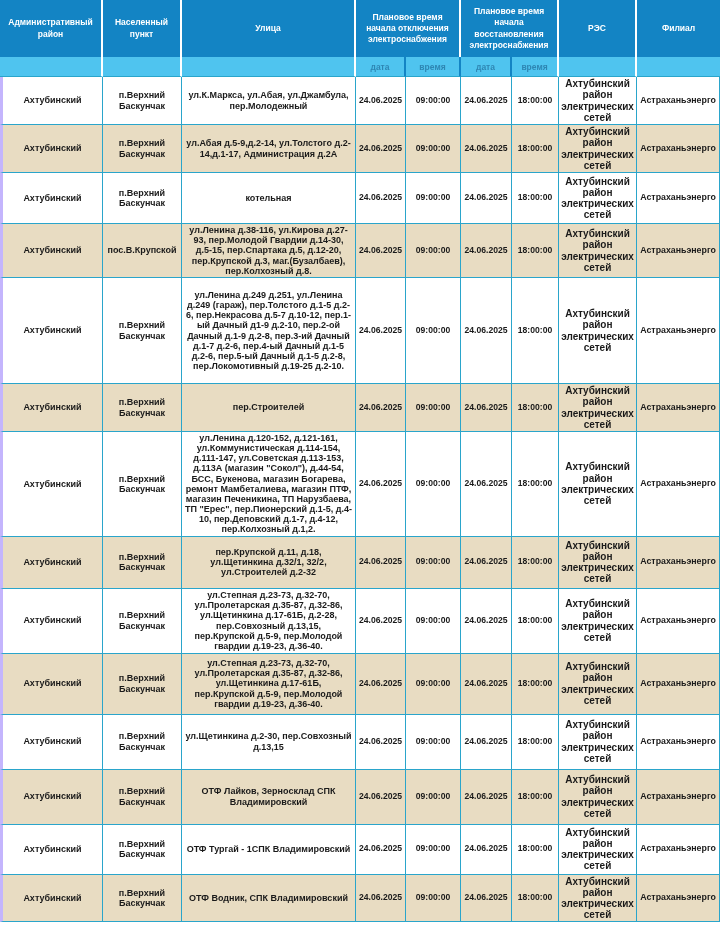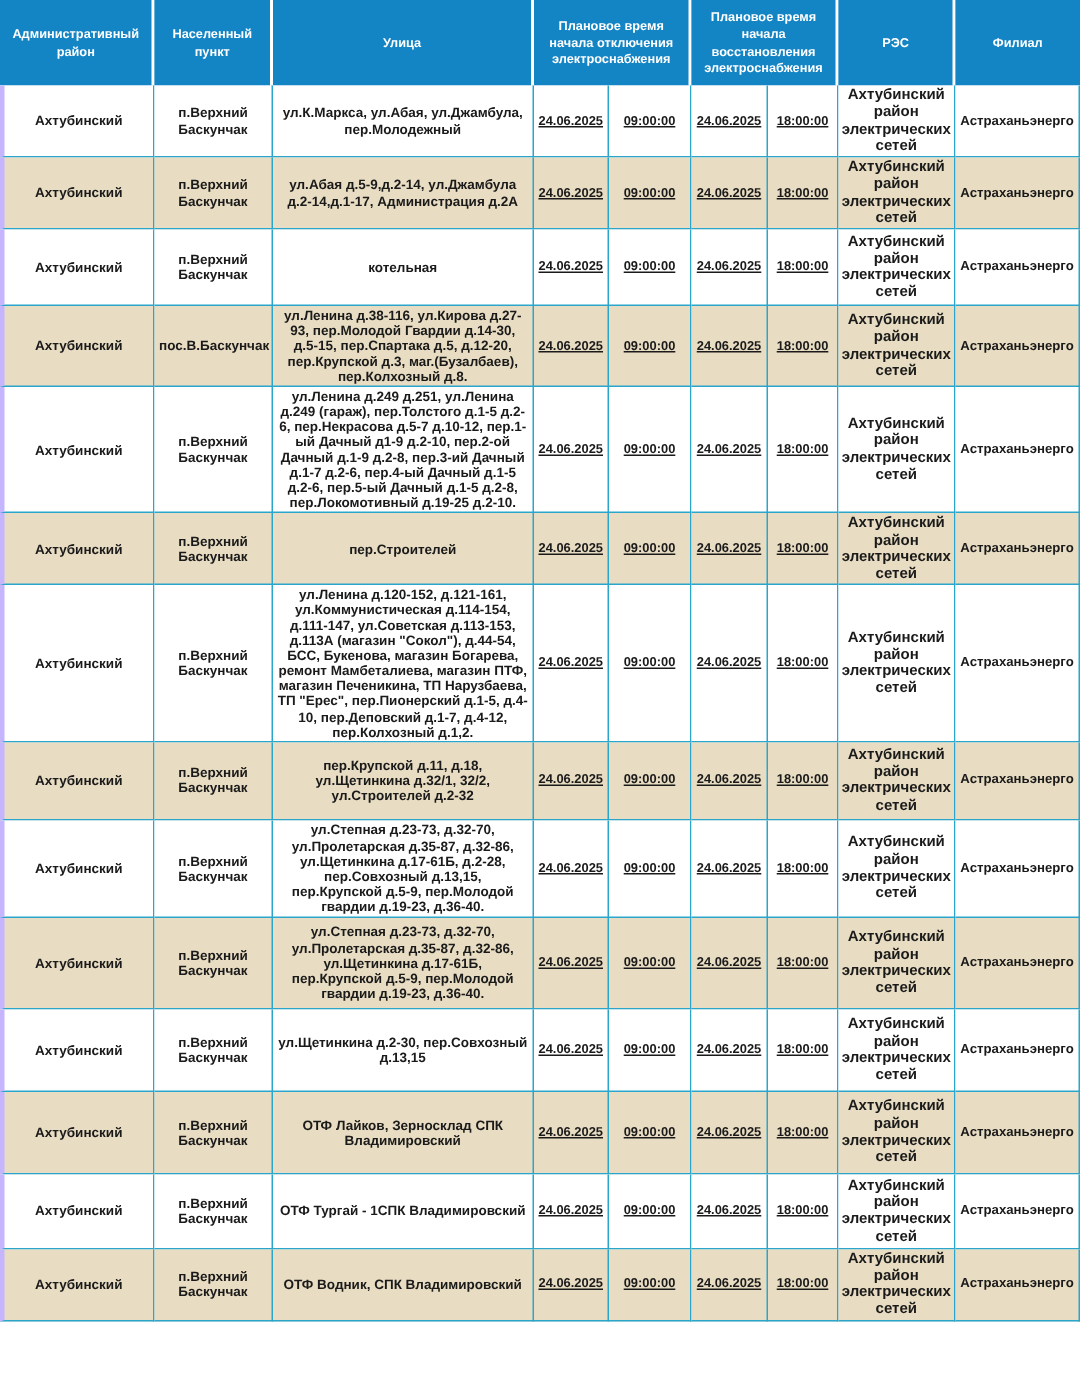--- a/index.html
+++ b/index.html
@@ -34,28 +34,28 @@
   }
   tr.subhdr th.inner{border-right:2px solid #1384c4;}
   tr.subhdr th:last-child{border-right:none;}
   
   tbody td{
     background:#ffffff;font-size:9px;line-height:1.13;padding:1px 3px;
     border-right:1px solid #2aa5cb;border-bottom:1px solid #2aa5cb;
   }
   tbody td:first-child{border-left:3px solid #c4b5fd;}
   tbody tr:nth-child(even) td{background:#e8dcc2;}
-  tbody td.t-date,tbody td.t-time{font-size:8.6px;padding:1px 1px;text-decoration:underline;}
+  tbody td.t-date,tbody td.t-time{font-size:8.6px;padding:1px 1px;}
   tbody td.t-res{font-size:10px;line-height:1.12;padding:1px 2px;}
   tbody td.t-branch{font-size:8.8px;padding:1px 0;margin-top:12px;}
   tbody tr:nth-child(1) td{height:48px}
   tbody tr:nth-child(2) td{height:48px}
   tbody tr:nth-child(3) td{height:51px}
   tbody tr:nth-child(4) td{height:54px}
-  tbody tr:nth-child(5) td{height:84px}
+  tbody tr:nth-child(5) td{height:106px}
   tbody tr:nth-child(6) td{height:48px}
   tbody tr:nth-child(7) td{height:104px}
   tbody tr:nth-child(8) td{height:52px}
   tbody tr:nth-child(9) td{height:65px}
   tbody tr:nth-child(10) td{height:61px}
   tbody tr:nth-child(11) td{height:55px}
   tbody tr:nth-child(12) td{height:55px}
   tbody tr:nth-child(13) td{height:50px}
   tbody tr:nth-child(14) td{height:46px}
 </style>
@@ -78,58 +78,69 @@
     <thead>
       <tr class="hdr">
         <th>Административный район</th>
         <th>Населенный пункт</th>
         <th>Улица</th>
         <th colspan="2">Плановое время начала отключения электроснабжения</th>
         <th colspan="2">Плановое время начала восстановления электроснабжения</th>
         <th>РЭС</th>
         <th>Филиал</th>
       </tr>
+      <tr class="subhdr">
+        <th></th>
+        <th></th>
+        <th></th>
+        <th class="inner">дата</th>
+        <th class="inner">время</th>
+        <th class="inner">дата</th>
+        <th>время</th>
+        <th></th>
+        <th></th>
+      </tr>
     </thead>
     <tbody>
         <tr>
     <td class="t-district">Ахтубинский</td>
     <td class="t-settlement">п.Верхний Баскунчак</td>
     <td class="t-street">ул.К.Маркса, ул.Абая, ул.Джамбула, пер.Молодежный</td>
     <td class="t-date">24.06.2025</td>
     <td class="t-time">09:00:00</td>
     <td class="t-date">24.06.2025</td>
     <td class="t-time">18:00:00</td>
     <td class="t-res">Ахтубинский район электрических сетей</td>
     <td class="t-branch">Астраханьэнерго</td>
   </tr>
         <tr>
     <td class="t-district">Ахтубинский</td>
     <td class="t-settlement">п.Верхний Баскунчак</td>
-    <td class="t-street">ул.Абая д.5-9,д.2-14, ул.Джамбула д.2-14,д.1-17, Администрация д.2А</td>
+    <td class="t-street">ул.Абая д.5-9,д.2-14, ул.Толстого д.2-14,д.1-17, Администрация д.2А</td>
     <td class="t-date">24.06.2025</td>
     <td class="t-time">09:00:00</td>
     <td class="t-date">24.06.2025</td>
     <td class="t-time">18:00:00</td>
     <td class="t-res">Ахтубинский район электрических сетей</td>
     <td class="t-branch">Астраханьэнерго</td>
   </tr>
         <tr>
     <td class="t-district">Ахтубинский</td>
     <td class="t-settlement">п.Верхний Баскунчак</td>
     <td class="t-street">котельная</td>
     <td class="t-date">24.06.2025</td>
     <td class="t-time">09:00:00</td>
     <td class="t-date">24.06.2025</td>
     <td class="t-time">18:00:00</td>
     <td class="t-res">Ахтубинский район электрических сетей</td>
     <td class="t-branch">Астраханьэнерго</td>
   </tr>
         <tr>
     <td class="t-district">Ахтубинский</td>
-    <td class="t-settlement">пос.В.Баскунчак</td>
+    <td class="t-settlement">пос.В.Крупской</td>
     <td class="t-street">ул.Ленина д.38-116, ул.Кирова д.27-93, пер.Молодой Гвардии д.14-30, д.5-15, пер.Спартака д.5, д.12-20, пер.Крупской д.3, маг.(Бузалбаев), пер.Колхозный д.8.</td>
     <td class="t-date">24.06.2025</td>
     <td class="t-time">09:00:00</td>
     <td class="t-date">24.06.2025</td>
     <td class="t-time">18:00:00</td>
     <td class="t-res">Ахтубинский район электрических сетей</td>
     <td class="t-branch">Астраханьэнерго</td>
   </tr>
         <tr>
     <td class="t-district">Ахтубинский</td>

